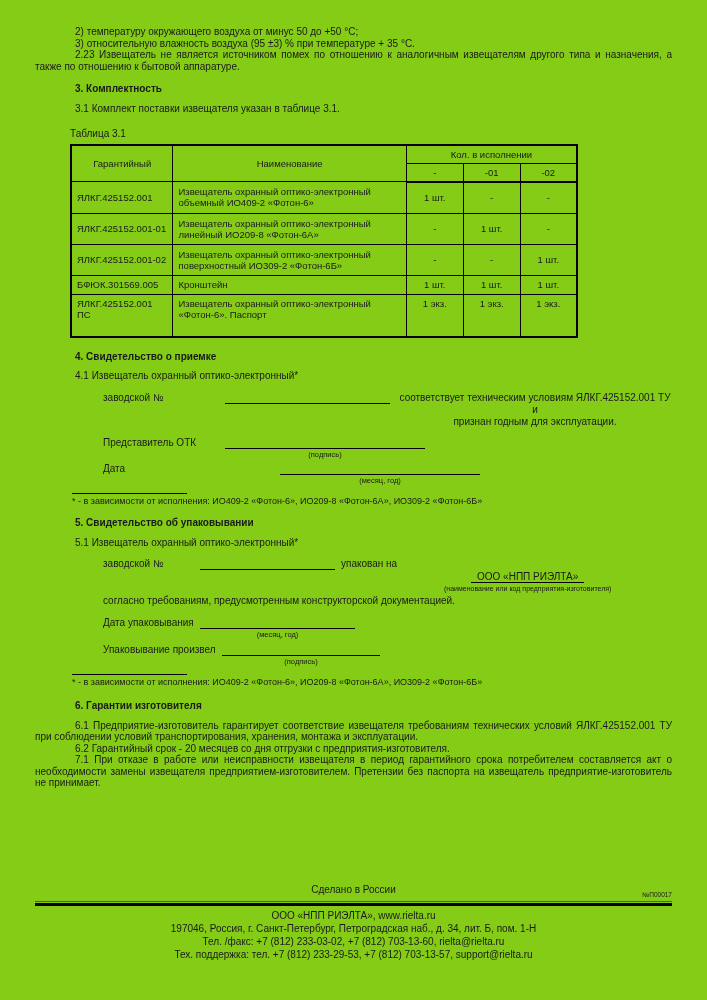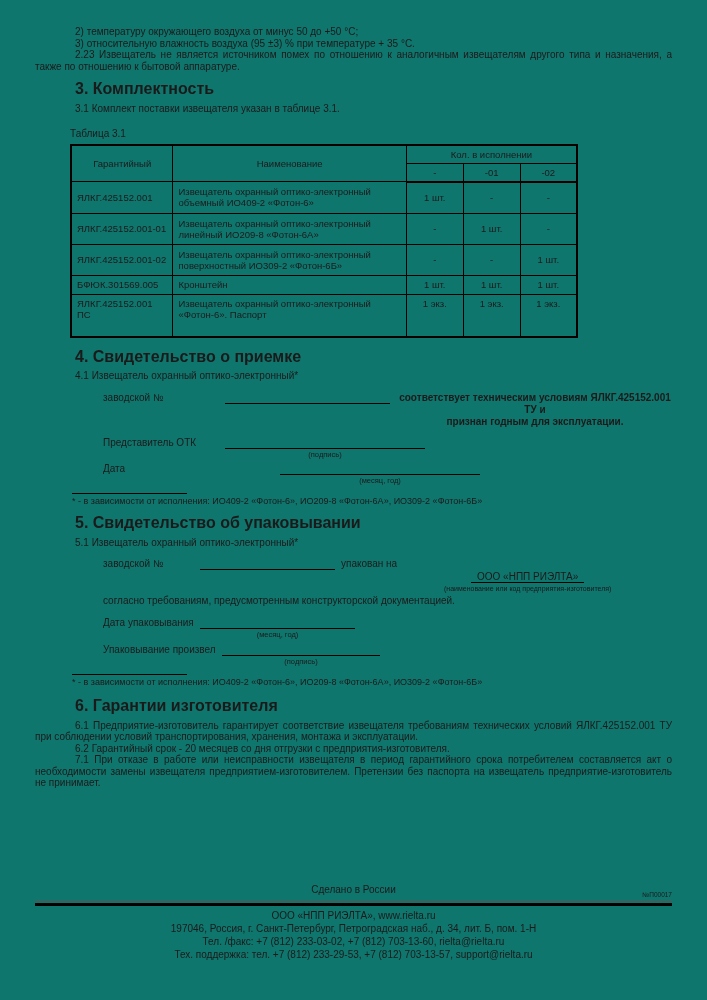--- a/index.html
+++ b/index.html
@@ -1,29 +1,29 @@
 <!DOCTYPE html>
 <html><head>
 <meta charset="utf-8">
 <style>
   html,body { margin:0; padding:0; background:#e8e8e8; }
   .page {
     position:relative;
     width:707px; height:1000px;
     margin:0 auto;
-    background:#0f766e;
+    background:#84cc16;
     font-family:"Liberation Sans", sans-serif;
     color:#1a1a1a;
     overflow:hidden;
   }
   .content { padding:26px 35px 0 35px; font-size:10px; line-height:11.5px; }
   .indent { text-indent:40px; }
   .just { text-align:justify; }
   .heading {
-    font-weight:bold; font-size:16px;
+    font-weight:bold; font-size:10px;
     margin:11px 0 8px 40px;
   }
   .tcaption { margin:14px 0 4px 35px; }
 
   table.kit {
     border-collapse:collapse;
     margin-left:35px;
     width:508px;
     font-size:9.5px; line-height:11px;
     border:2px solid #000;
@@ -42,21 +42,21 @@
   table.kit td { height:24px; }
   table.kit tr.short td { height:12px; }
   table.kit tr.last td { padding-bottom:14px; vertical-align:top; }
 
   .formline { display:flex; align-items:flex-start; margin-left:68px; }
   .flabel { flex:none; }
   .fline { flex:none; border-bottom:1px solid #000; height:11px; }
   .fieldcol { flex:none; display:inline-flex; flex-direction:column; align-items:center; }
   .fieldcol .fl { width:100%; border-bottom:1px solid #000; height:11px; }
   .fcap { font-size:7.5px; line-height:9px; margin-top:1px; white-space:nowrap; }
-  .conform { flex:1; text-align:center; margin-left:8px; line-height:12px;font-weight:bold; }
+  .conform { flex:1; text-align:center; margin-left:8px; line-height:12px; }
   .mfr { border-bottom:1px solid #000; padding:0 6px; height:11px; line-height:11px;margin-top:13px; }
 
   .footnote { margin:8px 0 0 37px; font-size:9px; }
   .footnote .rule { width:115px; border-top:1px solid #000; margin-bottom:2px; }
 
   .footer { position:absolute; left:35px; right:35px; top:884px; }
   .footer-top { position:relative; height:14px; }
   .made-in { text-align:center; font-size:10px; }
   .doc-num { position:absolute; right:0; bottom:0; font-size:6.5px; }
   .rule-thin { border-top:1px solid #555; margin-top:3px; }

